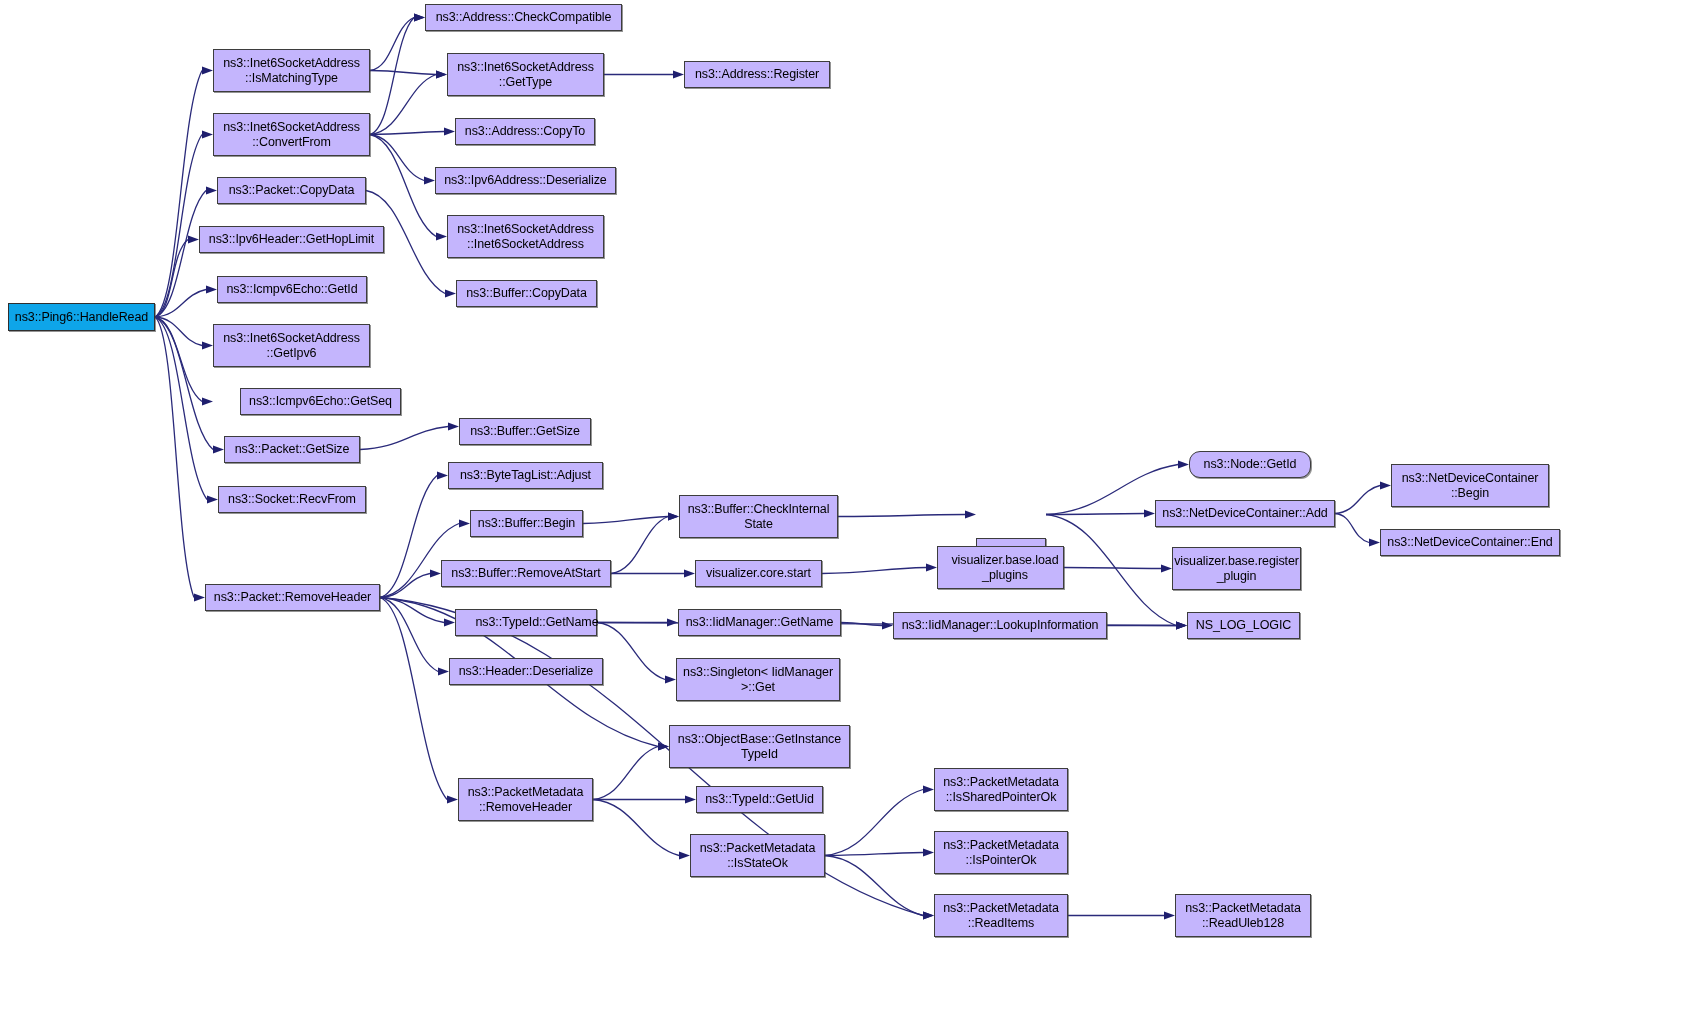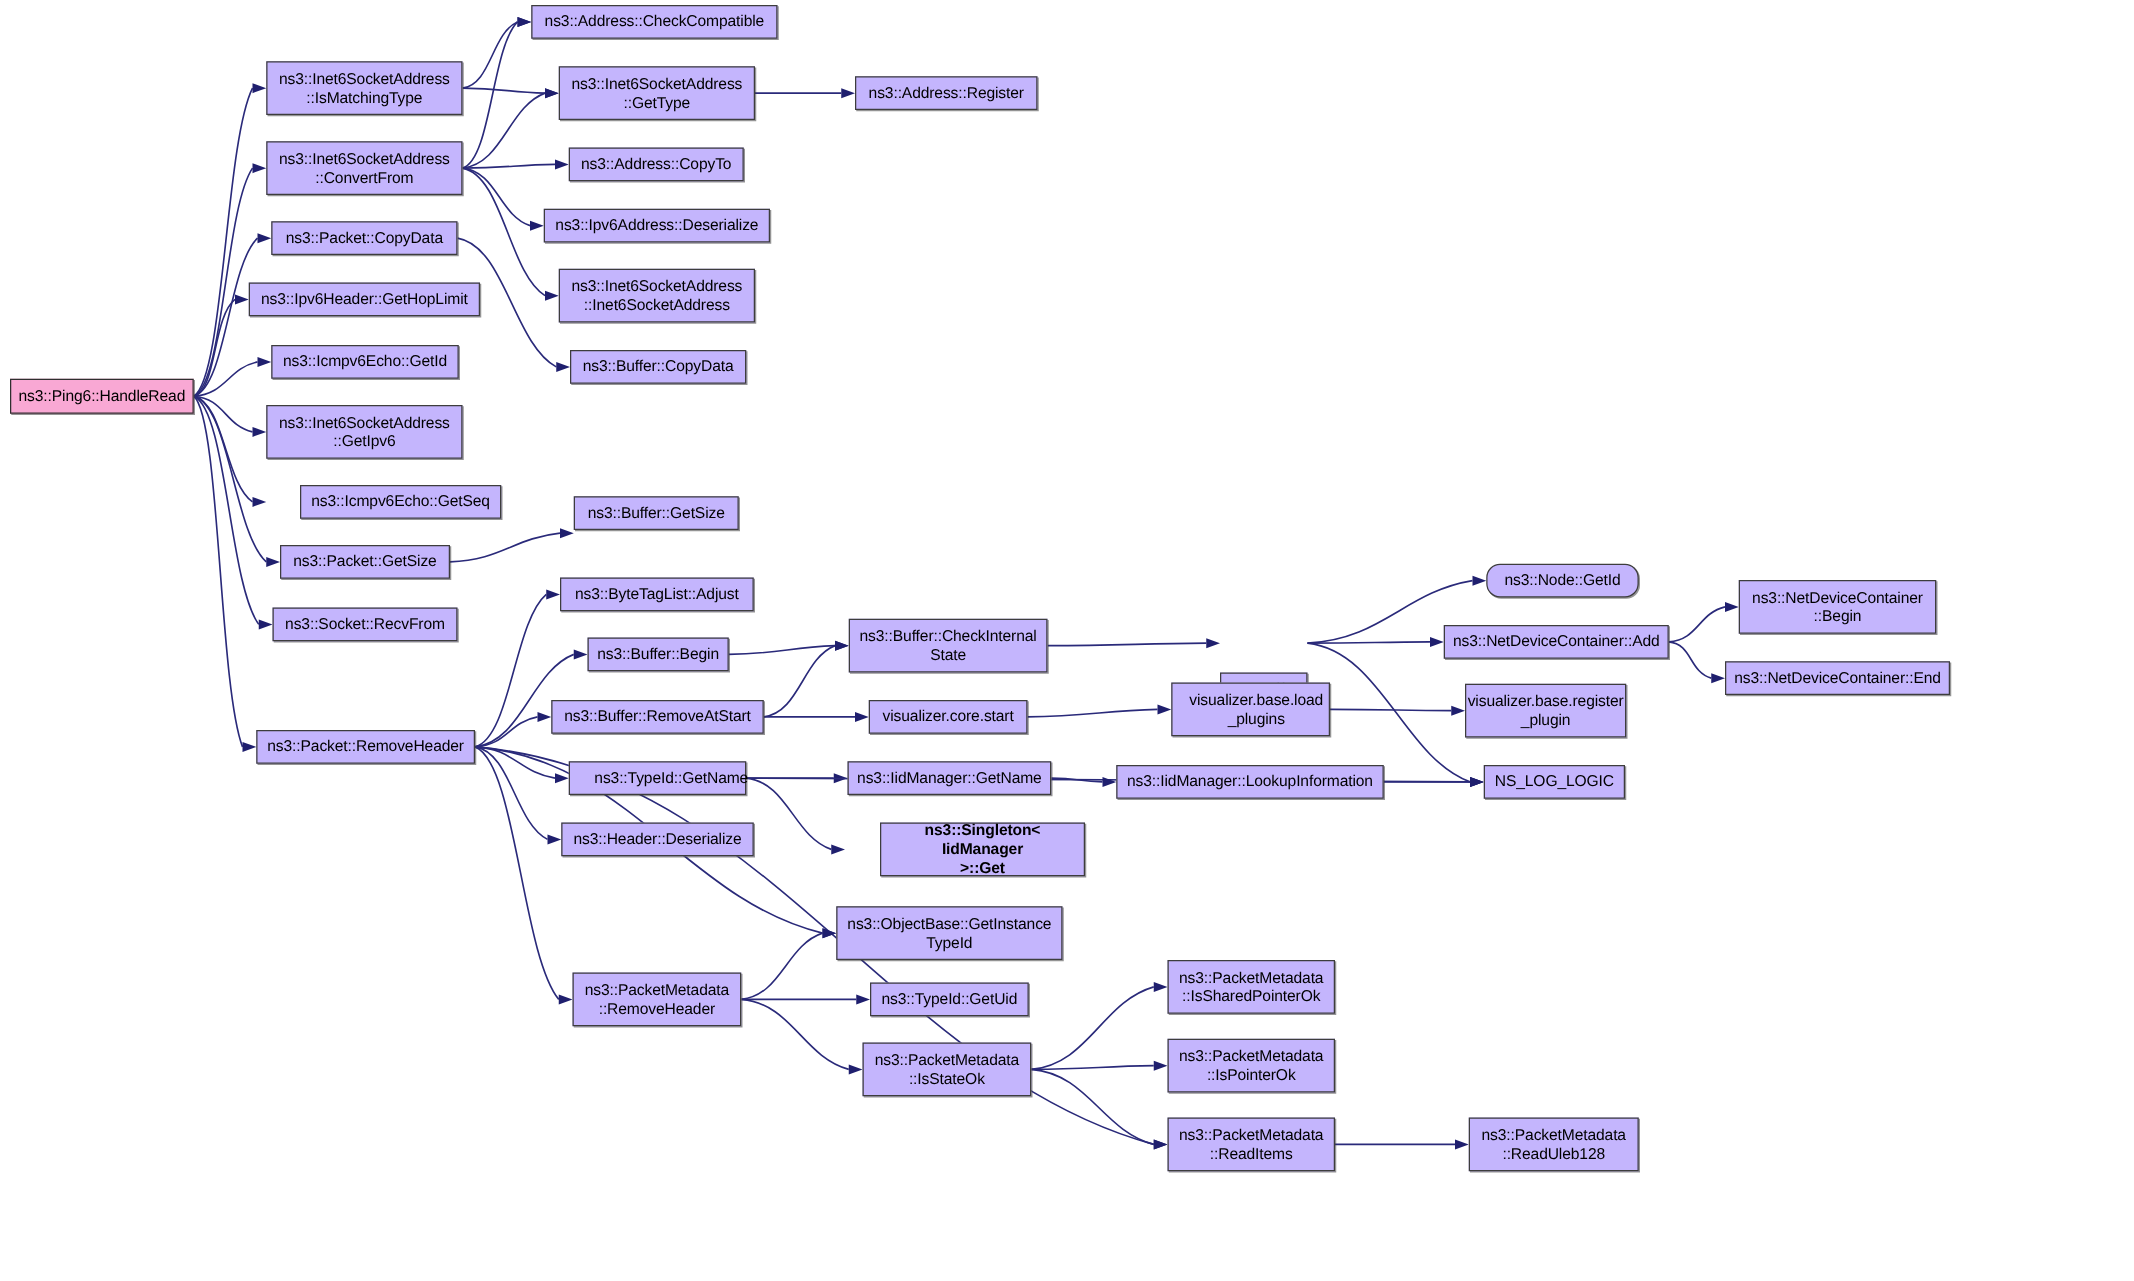--- a/index.html
+++ b/index.html
@@ -33,21 +33,21 @@
     justify-content: center;
     text-align: center;
     font-size: 12.5px;
     line-height: 15px;
     letter-spacing: -0.1px;
     white-space: pre-line;
     padding: 0 3px;
     box-shadow: 1px 1px 0 0 rgba(60,60,60,0.55);
   }
   .gnode.root {
-    background: #f9a8d4;
+    background: #0ea5e9;
     border-color: #2f2f2f;
   }
   .edge-path {
     fill: none;
     stroke: #2a2a7a;
     stroke-width: 1.3px;
   }
   .edge-head {
     fill: #1f1f6e;
     stroke: none;
@@ -178,33 +178,33 @@
       <div class="gnode" style="left: 205px; top: 584px; width: 175px; height: 27px;">ns3::Packet::RemoveHeader</div>
       <div class="gnode" style="left: 425px; top: 4px; width: 197px; height: 27px;">ns3::Address::CheckCompatible</div>
       <div class="gnode" style="left: 447px; top: 53px; width: 157px; height: 43px;">ns3::Inet6SocketAddress
 ::GetType</div>
       <div class="gnode" style="left: 455px; top: 118px; width: 140px; height: 27px;">ns3::Address::CopyTo</div>
       <div class="gnode" style="left: 435px; top: 167px; width: 181px; height: 27px;">ns3::Ipv6Address::Deserialize</div>
       <div class="gnode" style="left: 447px; top: 215px; width: 157px; height: 43px;">ns3::Inet6SocketAddress
 ::Inet6SocketAddress</div>
       <div class="gnode" style="left: 456px; top: 280px; width: 141px; height: 27px;">ns3::Buffer::CopyData</div>
       <div class="gnode" style="left: 684px; top: 61px; width: 146px; height: 27px;">ns3::Address::Register</div>
-      <div class="gnode" style="left: 459px; top: 397px; width: 132px; height: 27px;">ns3::Buffer::GetSize</div>
+      <div class="gnode" style="left: 459px; top: 418px; width: 132px; height: 27px;">ns3::Buffer::GetSize</div>
       <div class="gnode" style="left: 448px; top: 462px; width: 155px; height: 27px;">ns3::ByteTagList::Adjust</div>
       <div class="gnode" style="left: 470px; top: 510px; width: 113px; height: 27px;">ns3::Buffer::Begin</div>
       <div class="gnode" style="left: 441px; top: 560px; width: 170px; height: 27px;">ns3::Buffer::RemoveAtStart</div>
       <div class="gnode" style="left: 455px; top: 609px; width: 142px; height: 27px; padding-left: 25px;">ns3::TypeId::GetName</div>
       <div class="gnode" style="left: 449px; top: 658px; width: 154px; height: 27px;">ns3::Header::Deserialize</div>
       <div class="gnode" style="left: 458px; top: 778px; width: 135px; height: 43px;">ns3::PacketMetadata
 ::RemoveHeader</div>
       <div class="gnode" style="left: 679px; top: 495px; width: 159px; height: 43px;">ns3::Buffer::CheckInternal
 State</div>
       <div class="gnode" style="left: 695px; top: 560px; width: 127px; height: 27px;">visualizer.core.start</div>
       <div class="gnode" style="left: 678px; top: 609px; width: 163px; height: 27px;">ns3::IidManager::GetName</div>
-      <div class="gnode" style="left: 704px; top: 658px; width: 164px; height: 43px; font-weight: bold;">ns3::Singleton&lt; IidManager
+      <div class="gnode" style="left: 676px; top: 658px; width: 164px; height: 43px;">ns3::Singleton&lt; IidManager
 &gt;::Get</div>
       <div class="gnode" style="left: 669px; top: 725px; width: 181px; height: 43px;">ns3::ObjectBase::GetInstance
 TypeId</div>
       <div class="gnode" style="left: 696px; top: 786px; width: 127px; height: 27px;">ns3::TypeId::GetUid</div>
       <div class="gnode" style="left: 690px; top: 834px; width: 135px; height: 43px;">ns3::PacketMetadata
 ::IsStateOk</div>
       <div class="gnode" style="left: 976px; top: 501px; width: 70px; height: 27px; margin-top: 37px;">ns3::if</div>
       <div class="gnode" style="left: 937px; top: 546px; width: 127px; height: 43px; padding-left: 12px;">visualizer.base.load
 _plugins</div>
       <div class="gnode" style="left: 893px; top: 612px; width: 214px; height: 27px;">ns3::IidManager::LookupInformation</div>

